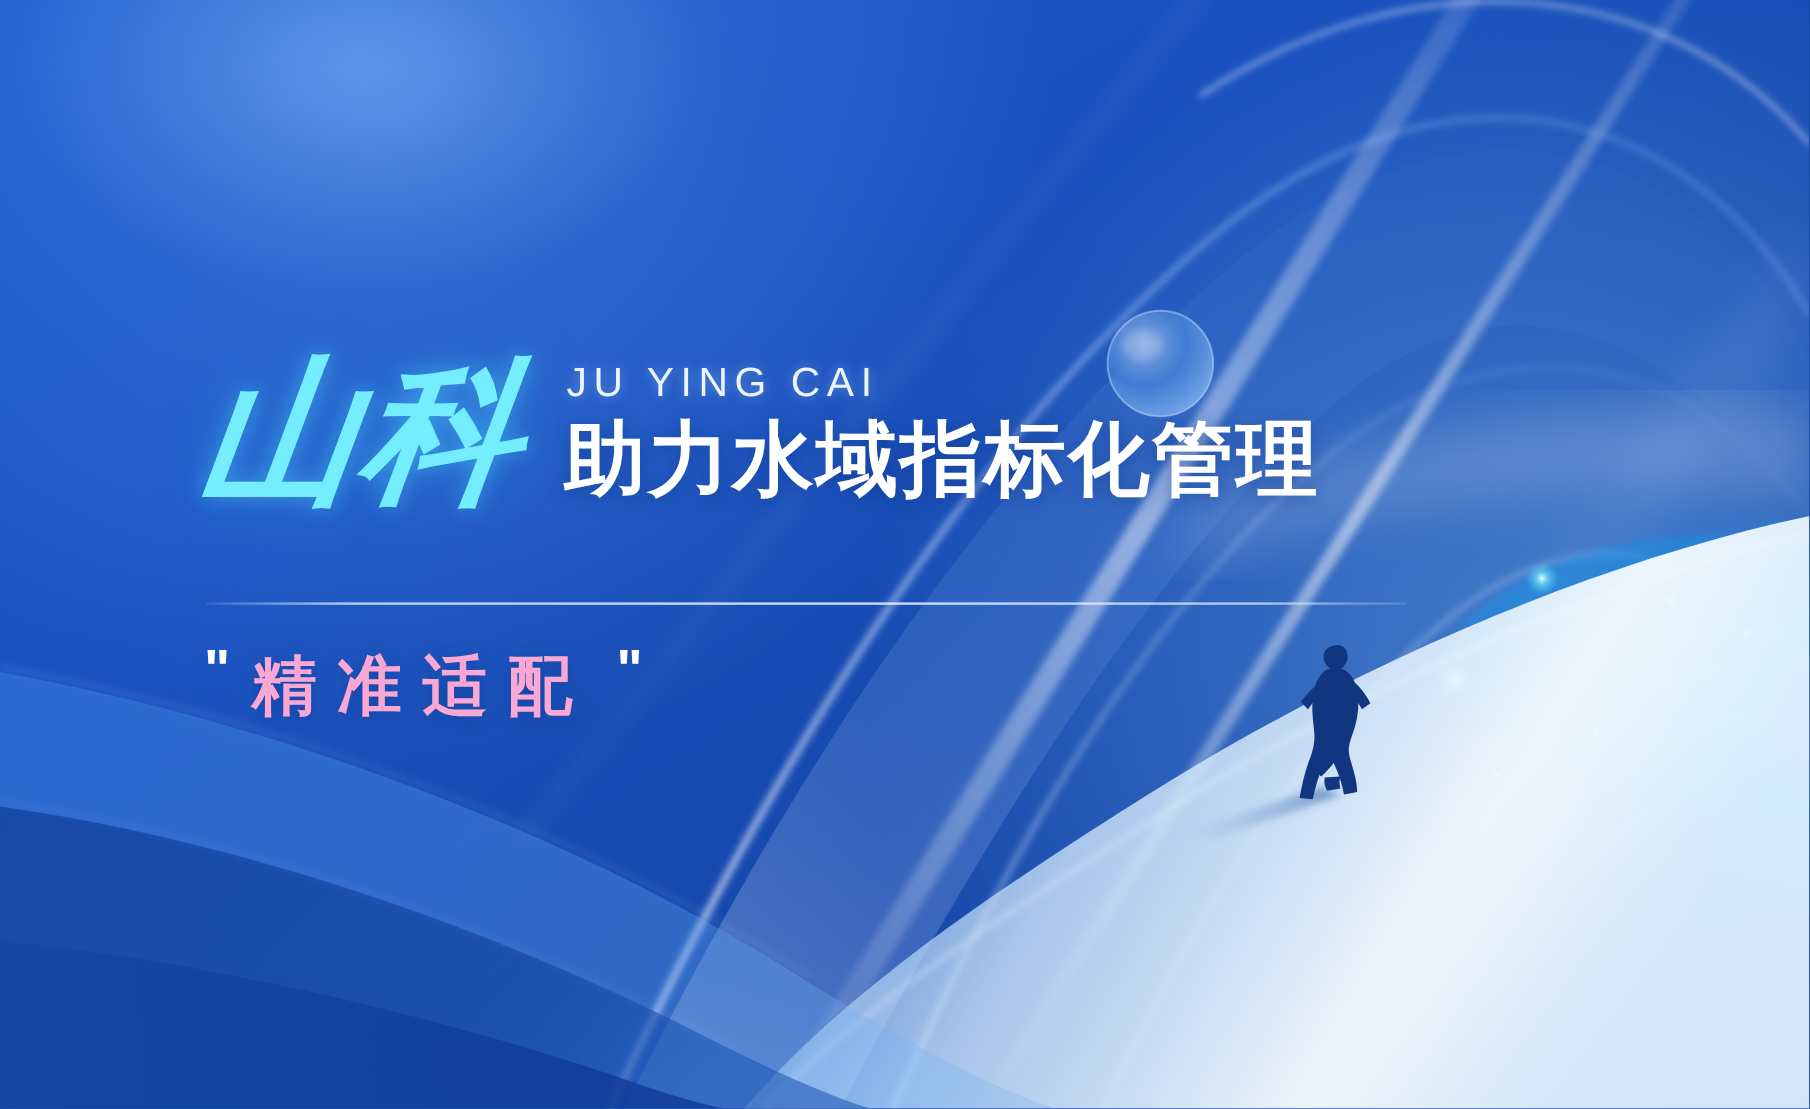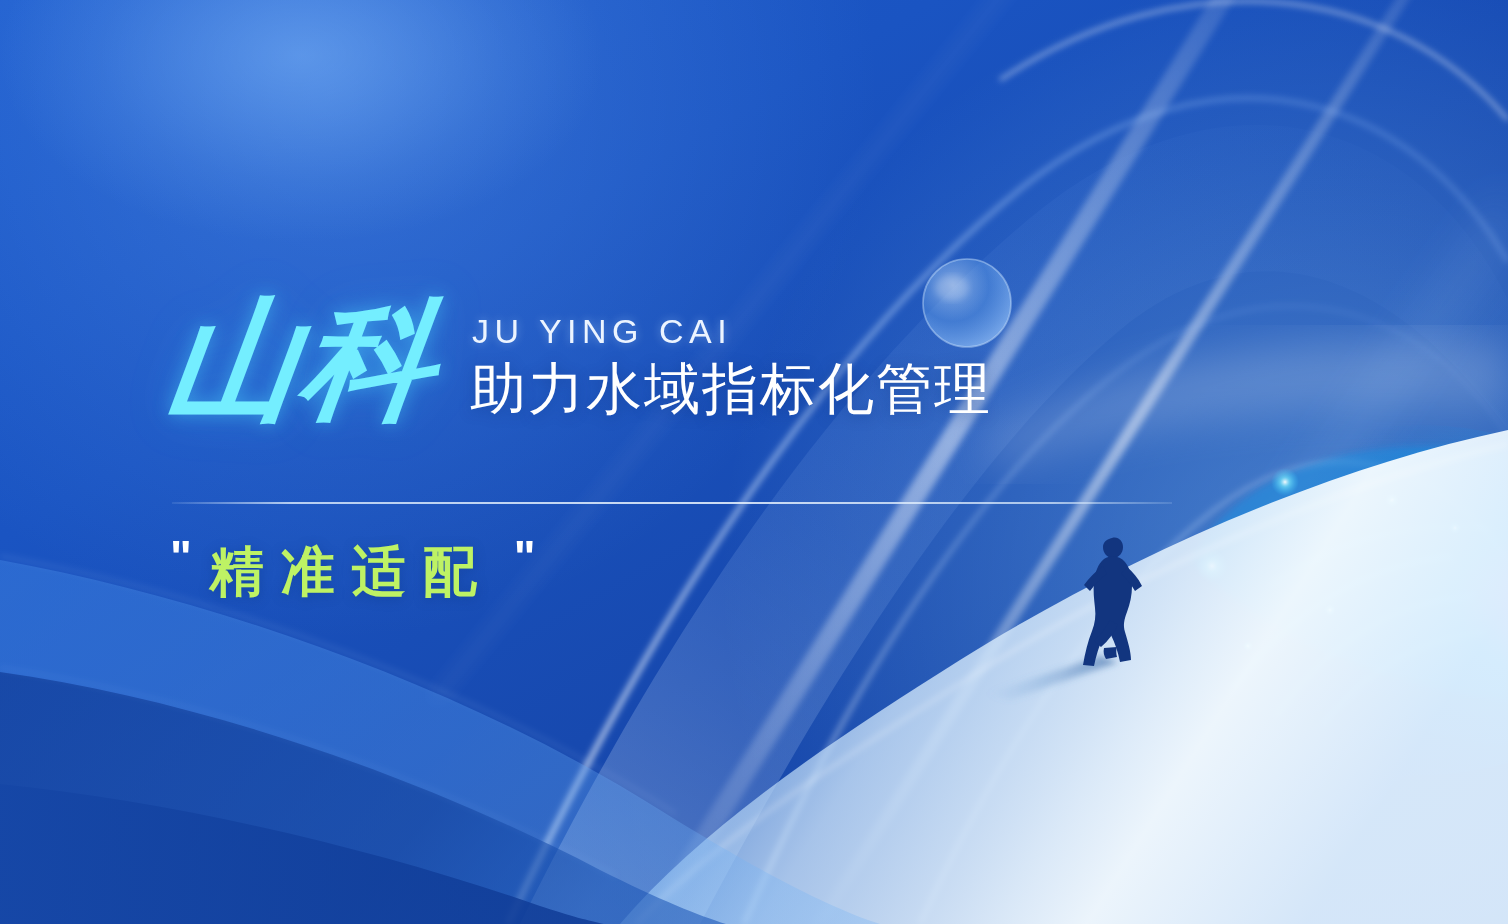--- a/index.html
+++ b/index.html
@@ -64,23 +64,23 @@
   #pinyin {
     font-size: 34px;
     letter-spacing: 5.5px;
     color: #ecf4ff;
     font-weight: 400;
     margin: 0 0 10px 2px;
     white-space: nowrap;
     text-shadow: 0 0 10px rgba(190,225,255,0.45);
   }
   #headline {
-    font-size: 56px;
+    font-size: 68px;
     line-height: 1.0;
-    font-weight: 400;
+    font-weight: 700;
     color: #ffffff;
     letter-spacing: 2px;
     white-space: nowrap;
     text-shadow: 0 2px 14px rgba(10,45,120,0.40);
   }
   #divider {
     position: absolute;
     left: 172px;
     top: 502px;
     width: 1000px;
@@ -106,21 +106,21 @@
     font-weight: 700;
     color: #ffffff;
     line-height: 1;
     position: relative;
     top: -16px;
     letter-spacing: -2px;
   }
   #tagline-text {
     font-size: 54px;
     font-weight: 700;
-    color: #bef264;
+    color: #f9a8d4;
     letter-spacing: 17px;
     text-shadow: 0 2px 12px rgba(10,45,120,0.35);
   }
 </style>
 </head>
 <body>
 
 <div id="banner">
 
   <div class="layer" id="bg-base"></div>

